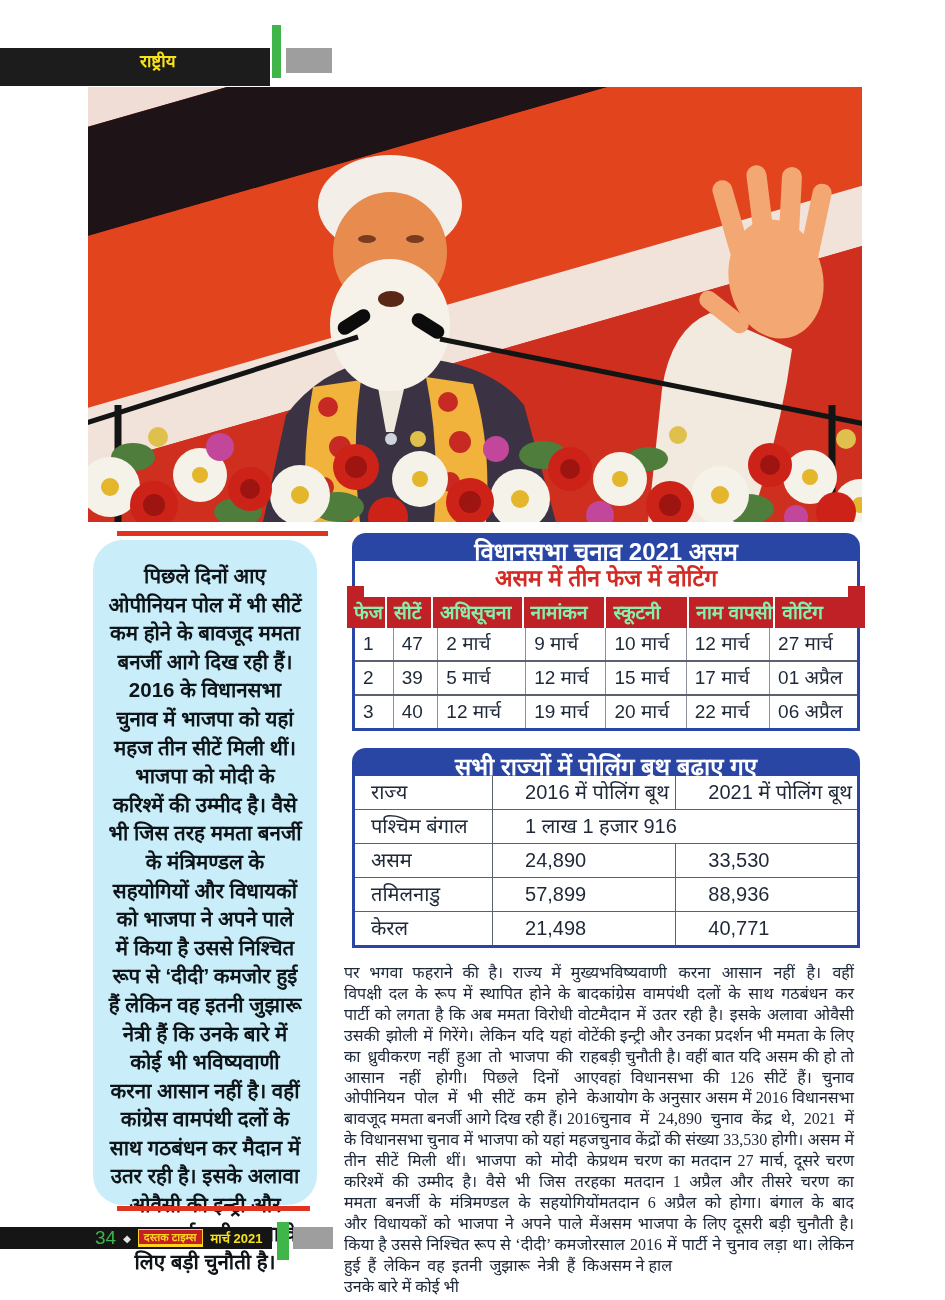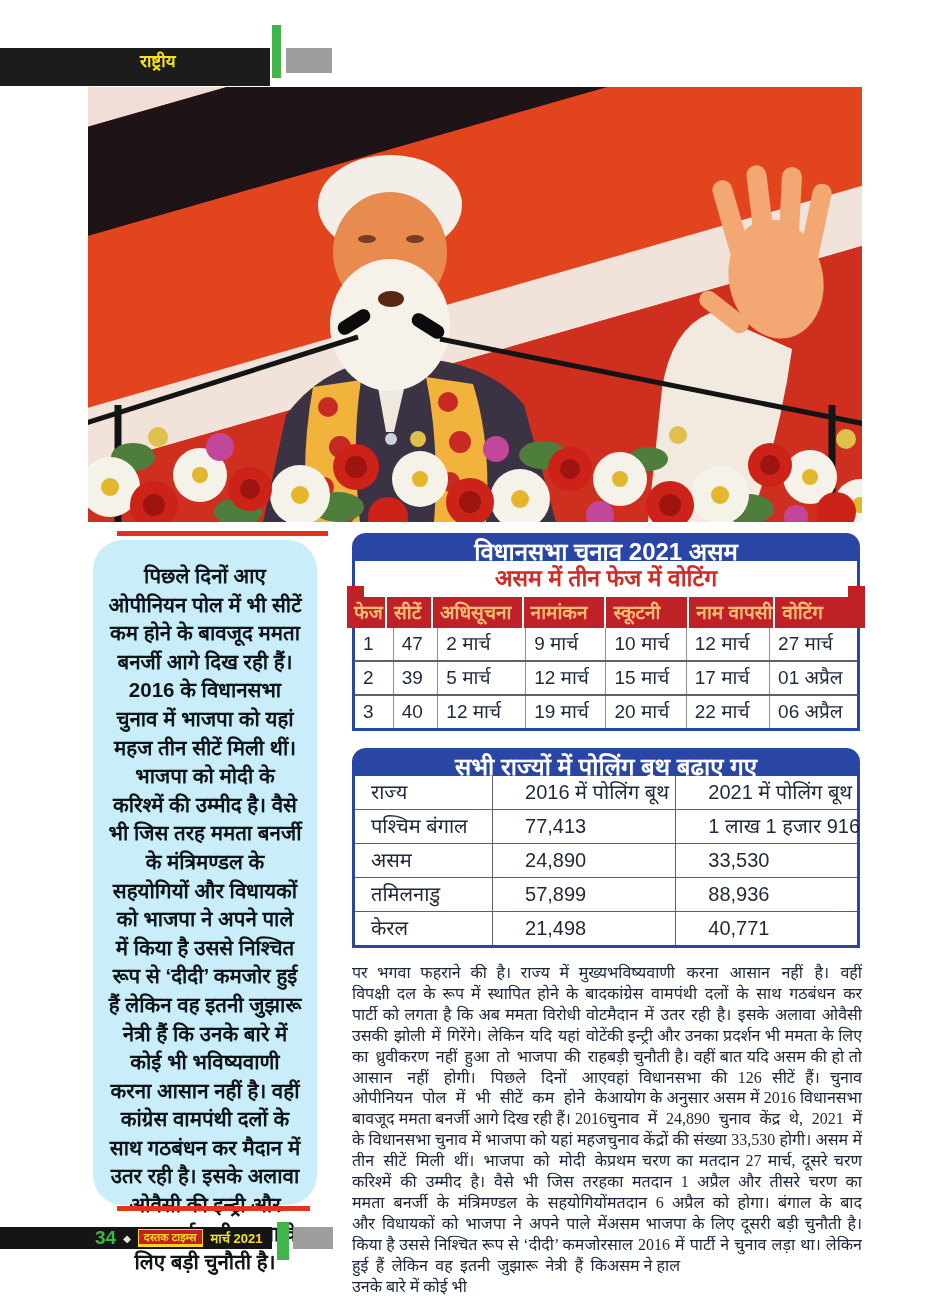--- a/index.html
+++ b/index.html
@@ -25,47 +25,47 @@
   
   .tblwrap{position:absolute;left:352px;width:508px;}
   .tbl-title{height:28px;background:#2a46a4;border-radius:14px 14px 0 0;color:#ffffff;
              font-size:24px;font-weight:700;text-align:center;line-height:38px;}
   .t1-sub{height:36px;background:#ffffff;border-left:3px solid #2a46a4;border-right:3px solid #2a46a4;
           box-sizing:border-box;color:#d42a24;font-size:23px;font-weight:700;text-align:center;line-height:34px;}
   .t1-red{position:relative;height:31px;background:#c02126;margin:0 -5px;display:grid;
           grid-template-columns:7.7% 8.9% 17.5% 16% 16% 16.6% auto;}
   .t1-red::before,.t1-red::after{content:"";position:absolute;top:-11px;width:17px;height:11px;background:#c02126;}
   .t1-red::before{left:0;} .t1-red::after{right:0;}
-  .t1-red .hc{color:#fdba74;font-size:19px;font-weight:700;line-height:31px;padding-left:7px;
+  .t1-red .hc{color:#86efac;font-size:19px;font-weight:700;line-height:31px;padding-left:7px;
               border-right:2px solid #ffffff;box-sizing:border-box;white-space:nowrap;}
   .t1-red .hc:last-child{border-right:none;}
   .tbl-body{background:#ffffff;border:3px solid #2a46a4;border-top:none;box-sizing:border-box;}
   .grow{display:grid;}
   .t1 .grow{grid-template-columns:7.7% 8.9% 17.5% 16% 16% 16.6% auto;border-bottom:2px solid #5b616e;}
   .t1 .grow:last-child{border-bottom:none;}
   .t1 .c{font-size:19px;color:#1e2838;line-height:32px;padding-left:8px;border-right:1.5px solid #8a8f98;
          box-sizing:border-box;white-space:nowrap;}
   .t1 .c:last-child{border-right:none;}
   .t2 .grow{grid-template-columns:27.5% 36.5% auto;border-bottom:1.5px solid #5b616e;}
   .t2 .grow:last-child{border-bottom:none;}
   .t2 .c{font-size:20px;color:#1e2838;line-height:33px;padding-left:16px;border-right:1.5px solid #5b616e;
          box-sizing:border-box;white-space:nowrap;}
   .t2 .c:nth-child(2),.t2 .c:nth-child(3){padding-left:32px;}
   .t2 .c:last-child{border-right:none;}
   .t2 .hrow .c{font-weight:400;}
 
   
-  .article{position:absolute;left:352px;top:963px;width:510px;height:252px;display:flex;gap:0;}
+  .article{position:absolute;left:344px;top:963px;width:510px;height:252px;display:flex;gap:0;}
   .article .col{flex:1;font-family:"Liberation Serif","DejaVu Serif",serif;font-size:16px;
                 line-height:20.9px;text-align:justify;color:#1c2738;}
 
   
   .ftr-bar{position:absolute;left:0;top:1227px;width:272px;height:22px;background:#151515;
            display:flex;align-items:center;}
-  .ftr-num{color:#3fb54a;font-size:19px;font-weight:700;margin-left:95px;line-height:22px;}
+  .ftr-num{color:#3fb54a;font-size:19px;font-weight:400;margin-left:95px;line-height:22px;}
   .ftr-diamond{color:#e3e3e3;font-size:10px;margin:0 7px;}
   .ftr-logo{background:#c41f25;color:#ffd21e;border:1px solid #ffd21e;border-bottom:3px solid #ffd21e;
             font-size:11px;font-weight:700;padding:0 5px;line-height:14px;}
   .ftr-issue{color:#f7e11c;font-size:13px;font-weight:700;margin-left:8px;}
   .ftr-green{position:absolute;left:277px;top:1222px;width:12px;height:38px;background:#3fb54a;}
   .ftr-gray{position:absolute;left:293px;top:1227px;width:40px;height:22px;background:#9e9e9e;}
 </style>
 </head>
 <body>
 
@@ -256,21 +256,20 @@
   <div class="tblwrap t2" style="top:748px">
     <div class="tbl-title">सभी राज्यों में पोलिंग बूथ बढ़ाए गए</div>
     <div class="tbl-body">
       <div class="grow hrow">
         <div class="c">राज्य</div>
         <div class="c">2016 में पोलिंग बूथ</div>
         <div class="c">2021 में पोलिंग बूथ</div>
       </div>
       <div class="grow">
         <div class="c">पश्चिम बंगाल</div>
-        <div class="c">77,413</div>
         <div class="c">1 लाख 1 हजार 916</div>
       </div>
       <div class="grow">
         <div class="c">असम</div>
         <div class="c">24,890</div>
         <div class="c">33,530</div>
       </div>
       <div class="grow">
         <div class="c">तमिलनाडु</div>
         <div class="c">57,899</div>

